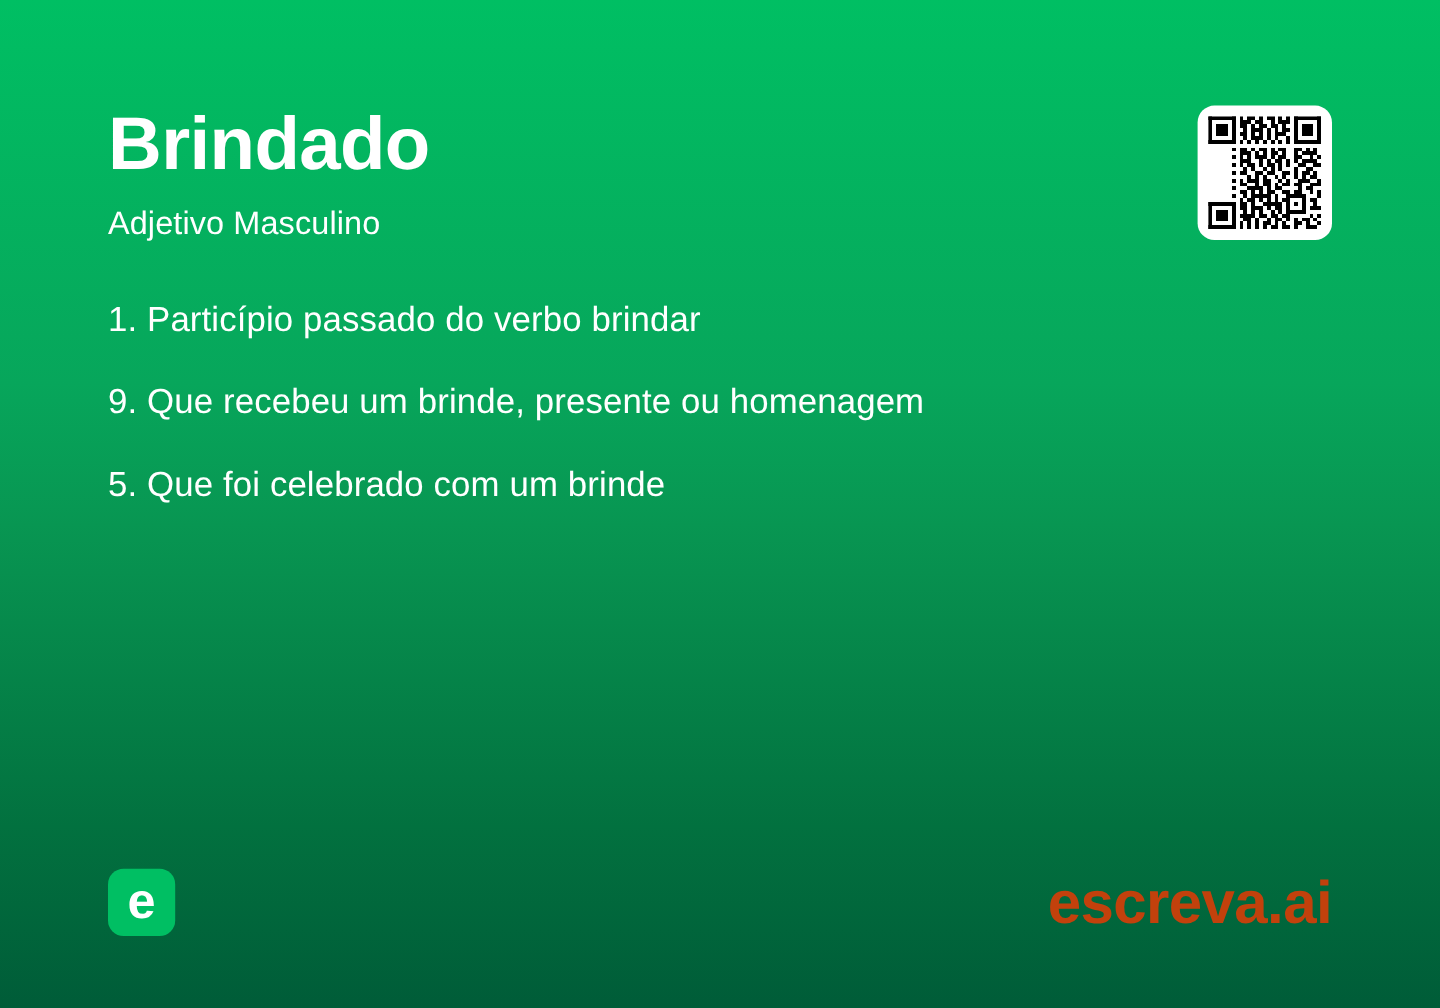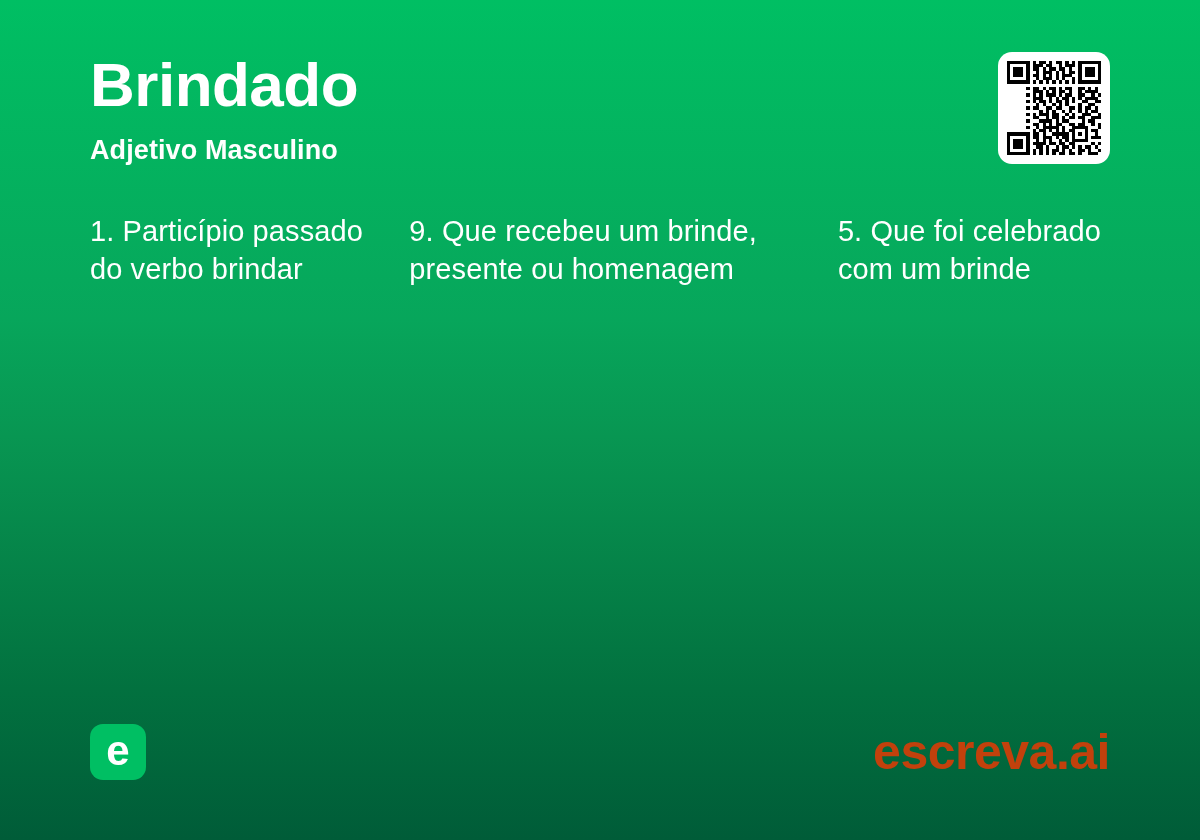--- a/index.html
+++ b/index.html
@@ -13,21 +13,21 @@
   body {
     font-family: "Liberation Sans", sans-serif;
     background: linear-gradient(to bottom, #00bf63 0%, #07a65b 38%, #089652 52%, #02713f 82%, #005c38 100%);
     color: #ffffff;
     position: relative;
   }
 
   .card {
     position: absolute;
     inset: 0;
-    padding: 52px 90px 60px 90px;
+    padding: 88px 90px 60px 90px;
     display: flex;
     flex-direction: column;
   }
 
   
   .header {
     display: flex;
     align-items: flex-start;
     justify-content: space-between;
   }
@@ -38,21 +38,21 @@
     font-size: 62px;
     font-weight: 700;
     letter-spacing: -0.5px;
     line-height: 1.0;
     color: #ffffff;
   }
 
   .word-class {
     margin-top: 20px;
     font-size: 27px;
-    font-weight: 700;
+    font-weight: 400;
     line-height: 1.1;
     color: #ffffff;
     letter-spacing: 0.1px;
   }
 
   
   .qr-card {
     width: 112px;
     height: 112px;
     background: #ffffff;
@@ -60,21 +60,21 @@
     padding: 9px;
     flex: none;
   }
 
   .qr-card svg { display: block; width: 100%; height: 100%; }
 
   
   .definitions {
     margin-top: 46px;
     display: flex;
-    flex-direction: row;
+    flex-direction: column;
     gap: 30px;
     max-width: 1022px;
   }
 
   .definition {
     font-size: 29px;
     font-weight: 400;
     line-height: 1.33;
     color: #ffffff;
     letter-spacing: 0.1px;

